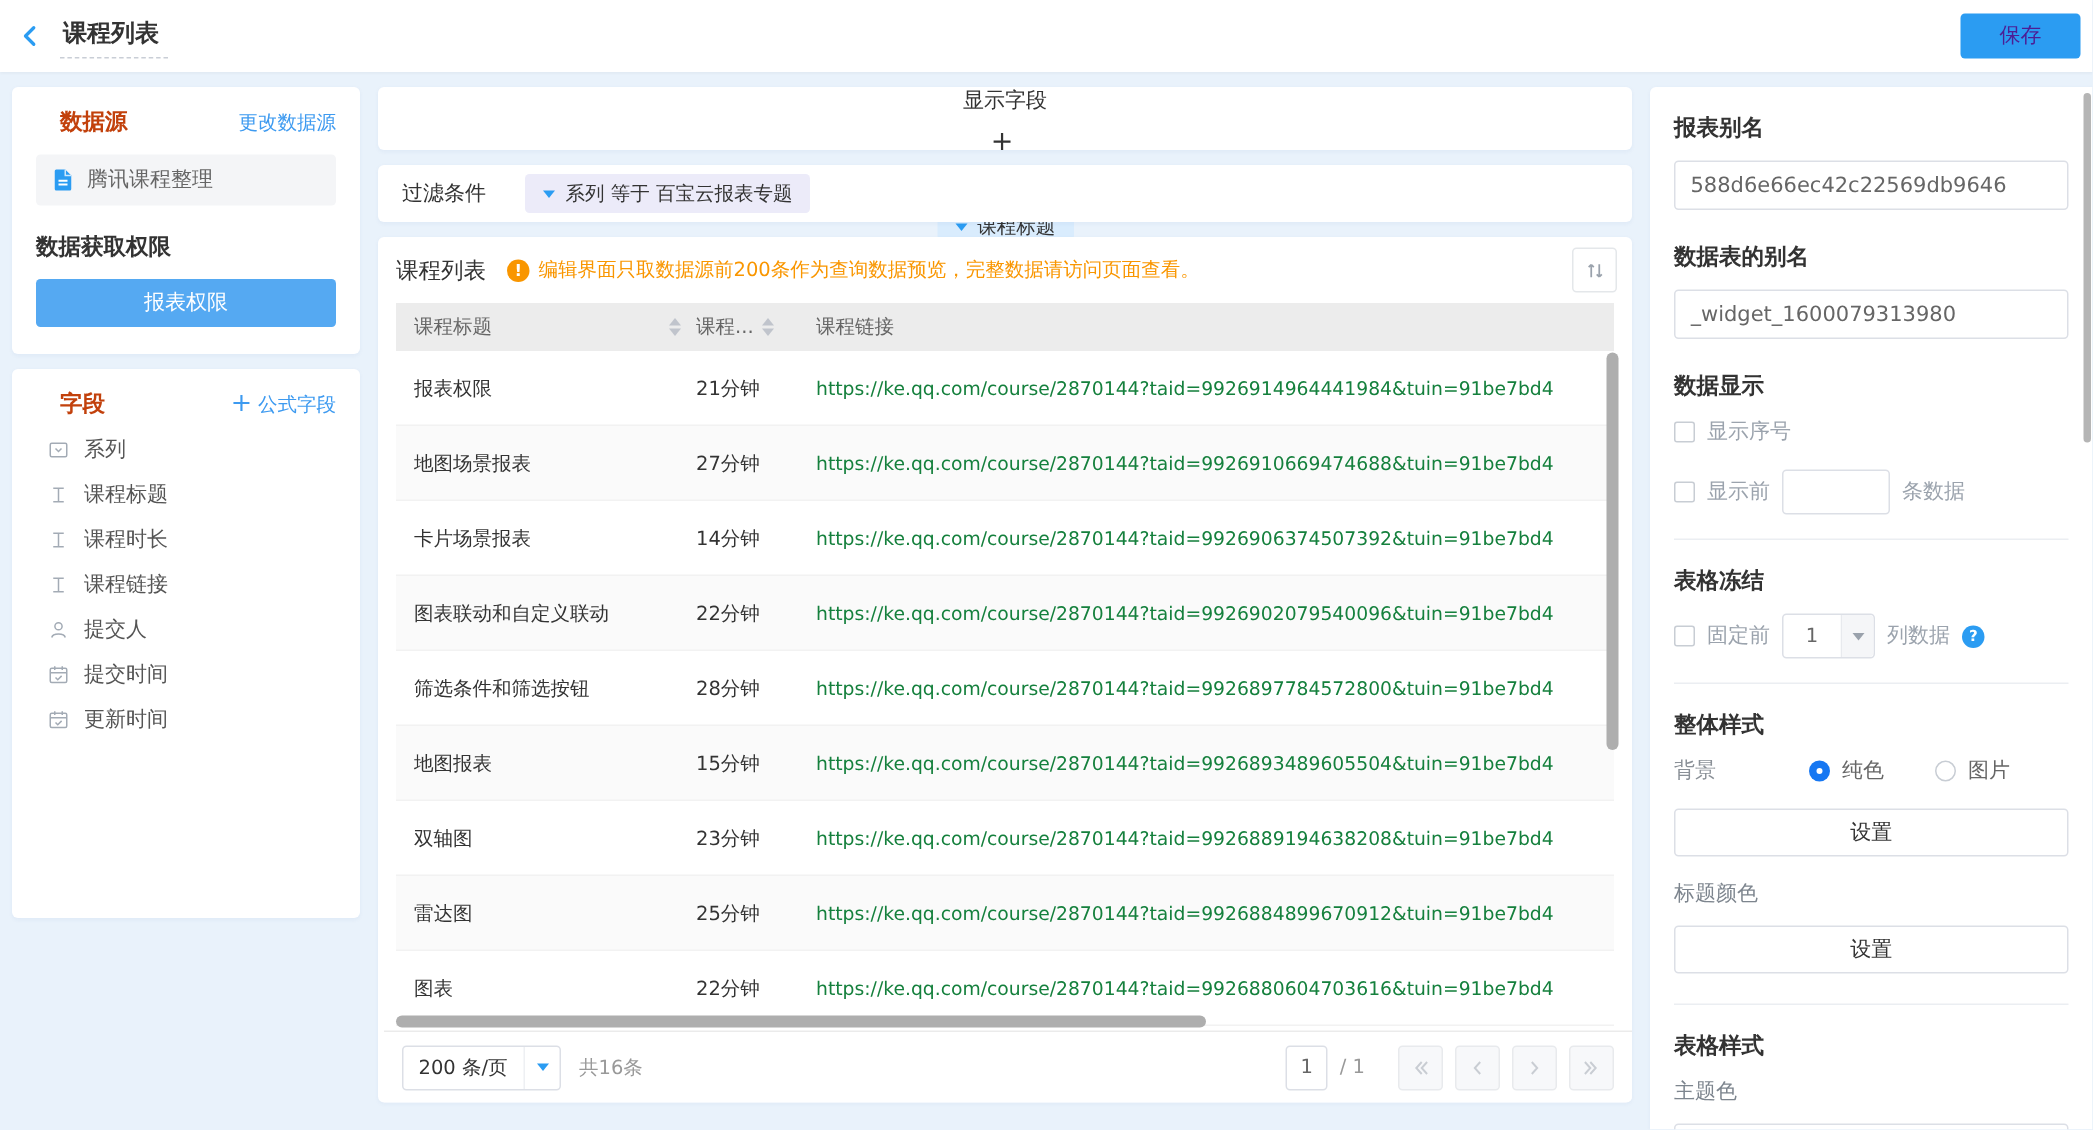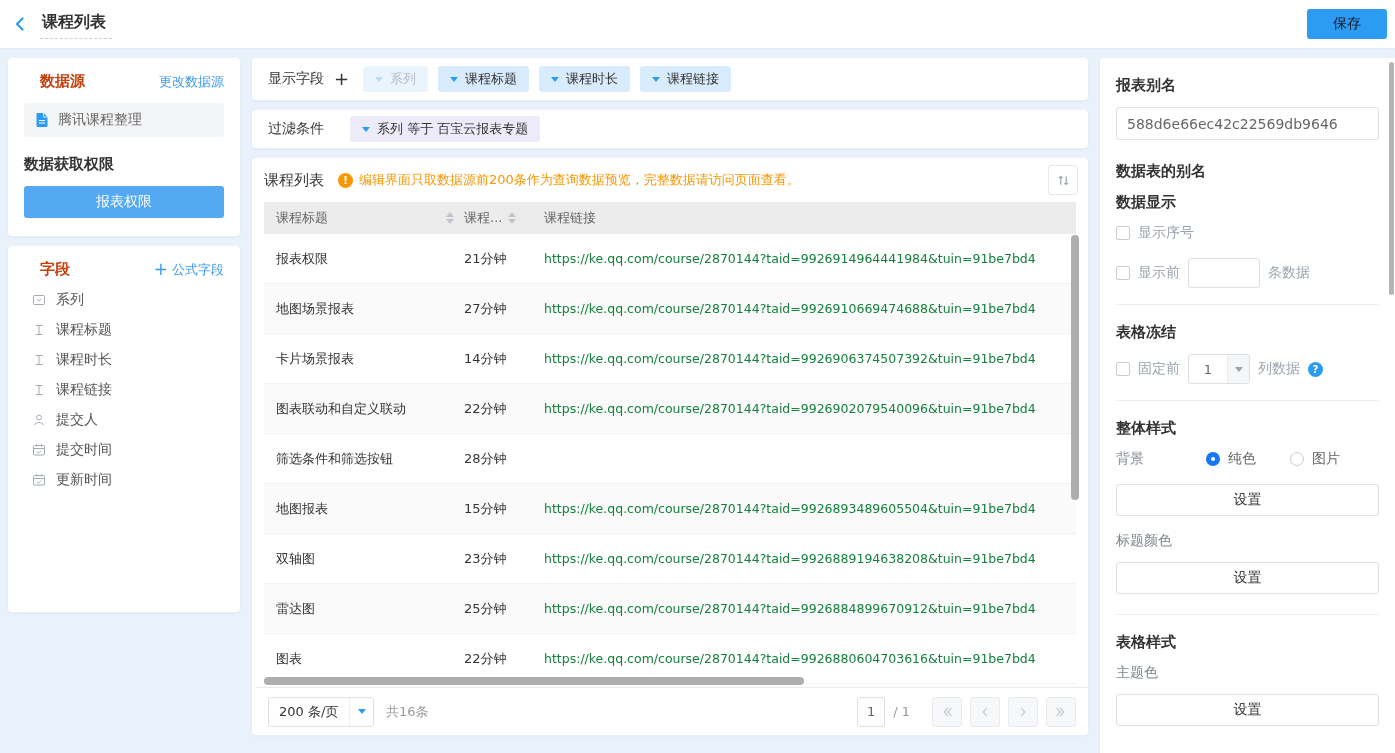--- a/index.html
+++ b/index.html
@@ -3,42 +3,42 @@
 <meta charset="utf-8">
 <style>
   * { margin:0; padding:0; box-sizing:border-box; }
   html,body { width:1395px; height:753px; overflow:hidden; }
   body { background:#e9f2fb; font-family:"DejaVu Sans","Liberation Sans",sans-serif; font-size:14px; color:#333; position:relative; }
 
   
   .topbar { position:absolute; left:0; top:0; width:1395px; height:48px; background:#fff; box-shadow:0 1px 2px rgba(0,0,0,.04); z-index:5; display:flex; align-items:center; }
   .back-btn { width:40px; height:48px; display:flex; align-items:center; justify-content:center; cursor:pointer; }
   .page-title { font-size:16px; font-weight:bold; color:#333; border-bottom:1px dashed #c9ced6; padding:2px 6px 5px 2px; }
-  .save-btn { position:absolute; right:8px; top:9px; width:80px; height:30px; background:#2b9cf2; color:#0f172a; border:none; border-radius:3px; font-size:14px; cursor:pointer; font-family:inherit; }
+  .save-btn { position:absolute; right:8px; top:9px; width:80px; height:30px; background:#2b9cf2; color:#4c1d95; border:none; border-radius:3px; font-size:14px; cursor:pointer; font-family:inherit; }
 
   .card { background:#fff; border-radius:4px; box-shadow:0 1px 3px rgba(30,80,160,.05); position:absolute; }
 
   
   .sb-card1 { left:8px; top:58px; width:232px; height:178px; padding:14px 16px; }
   .sb-row { display:flex; align-items:center; justify-content:space-between; }
   .sb-title { font-size:15px; font-weight:bold; color:#c2410c;margin-left:16px; }
   .link-blue { color:#3d9af0; font-size:13px; cursor:pointer; text-decoration:none; }
   .ds-item { margin-top:12px; height:34px; background:#f4f5f7; border-radius:3px; display:flex; align-items:center; gap:8px; padding:0 10px; color:#666; font-size:14px; cursor:pointer; }
   .perm-title { margin-top:18px; font-size:15px; font-weight:bold; }
   .perm-btn { margin-top:12px; width:100%; height:32px; background:#55a9f2; color:#fff; border:none; border-radius:3px; font-size:14px; cursor:pointer; font-family:inherit; }
 
   .sb-card2 { left:8px; top:246px; width:232px; height:366px; padding:14px 16px; overflow:hidden; }
   .formula-link { display:flex; align-items:center; gap:4px; color:#3d9af0; font-size:13px; cursor:pointer; }
   .formula-link .plus { font-size:17px; line-height:1; }
   .field-list { margin-top:6px; }
   .field-item { height:30px; display:flex; align-items:center; gap:10px; padding-left:8px; color:#555; font-size:14px; cursor:pointer; border-radius:3px; }
   .f-icon { width:14px; height:14px; display:inline-flex; }
 
   
-  .chips-card { left:252px; top:58px; width:836px; height:42px; display:flex; align-items:center; padding:0 16px; gap:10px; }
+  .chips-card { left:252px; top:58px; width:836px; height:42px; display:flex; align-items:center; padding:0 16px; gap:10px;flex-direction:column; }
   .row-label { font-size:14px; color:#333; white-space:nowrap; }
   .add-plus { font-size:18px; color:#333; cursor:pointer; line-height:1; margin-right:4px; }
   .chip { height:26px; background:#d9ecfd; border-radius:3px; display:flex; align-items:center; gap:7px; padding:0 12px; font-size:13px; color:#333; cursor:pointer; white-space:nowrap; }
   .caret-down { width:0; height:0; border-left:4px solid transparent; border-right:4px solid transparent; border-top:5px solid #2b9cf2; display:inline-block; }
   .chip.disabled { background:#eaf4fd; color:#b3bcc7; }
   .chip.disabled .caret-down { border-top-color:#bcd8f2; }
 
   .filter-card { left:252px; top:110px; width:836px; height:38px; display:flex; align-items:center; padding:15px 16px; gap:26px; }
   .chip.filter { background:#ecebf9; }
 
@@ -323,20 +323,23 @@
         <div class="tc c1">图表联动和自定义联动</div>
         <div class="tc c2">22分钟</div>
         <div class="tc c3">
           <a>https://ke.qq.com/course/2870144?taid=9926902079540096&amp;tuin=91be7bd4</a>
         </div>
       </div>
 
       <div class="t-row">
         <div class="tc c1">筛选条件和筛选按钮</div>
         <div class="tc c2">28分钟</div>
+        <div class="tc c3">
+          <a>https://ke.qq.com/course/2870144?taid=9926897784572800&amp;tuin=91be7bd4</a>
+        </div>
       </div>
 
       <div class="t-row">
         <div class="tc c1">地图报表</div>
         <div class="tc c2">15分钟</div>
         <div class="tc c3">
           <a>https://ke.qq.com/course/2870144?taid=9926893489605504&amp;tuin=91be7bd4</a>
         </div>
       </div>
 
@@ -402,20 +405,21 @@
       </span>
     </div>
   </div>
 </div>
 
 <div class="card right-panel">
   <div class="p-label-b">报表别名</div>
   <input class="p-input" value="588d6e66ec42c22569db9646" style="">
 
   <div class="p-label-b">数据表的别名</div>
+  <input class="p-input" value="_widget_1600079313980" style="">
 
   <div class="p-label-b">数据显示</div>
   <div class="cb-row">
     <span class="checkbox"></span>
     <span>显示序号</span>
   </div>
   <div class="cb-row">
     <span class="checkbox"></span>
     <span>显示前</span>
     <input class="mini-input" style="">

